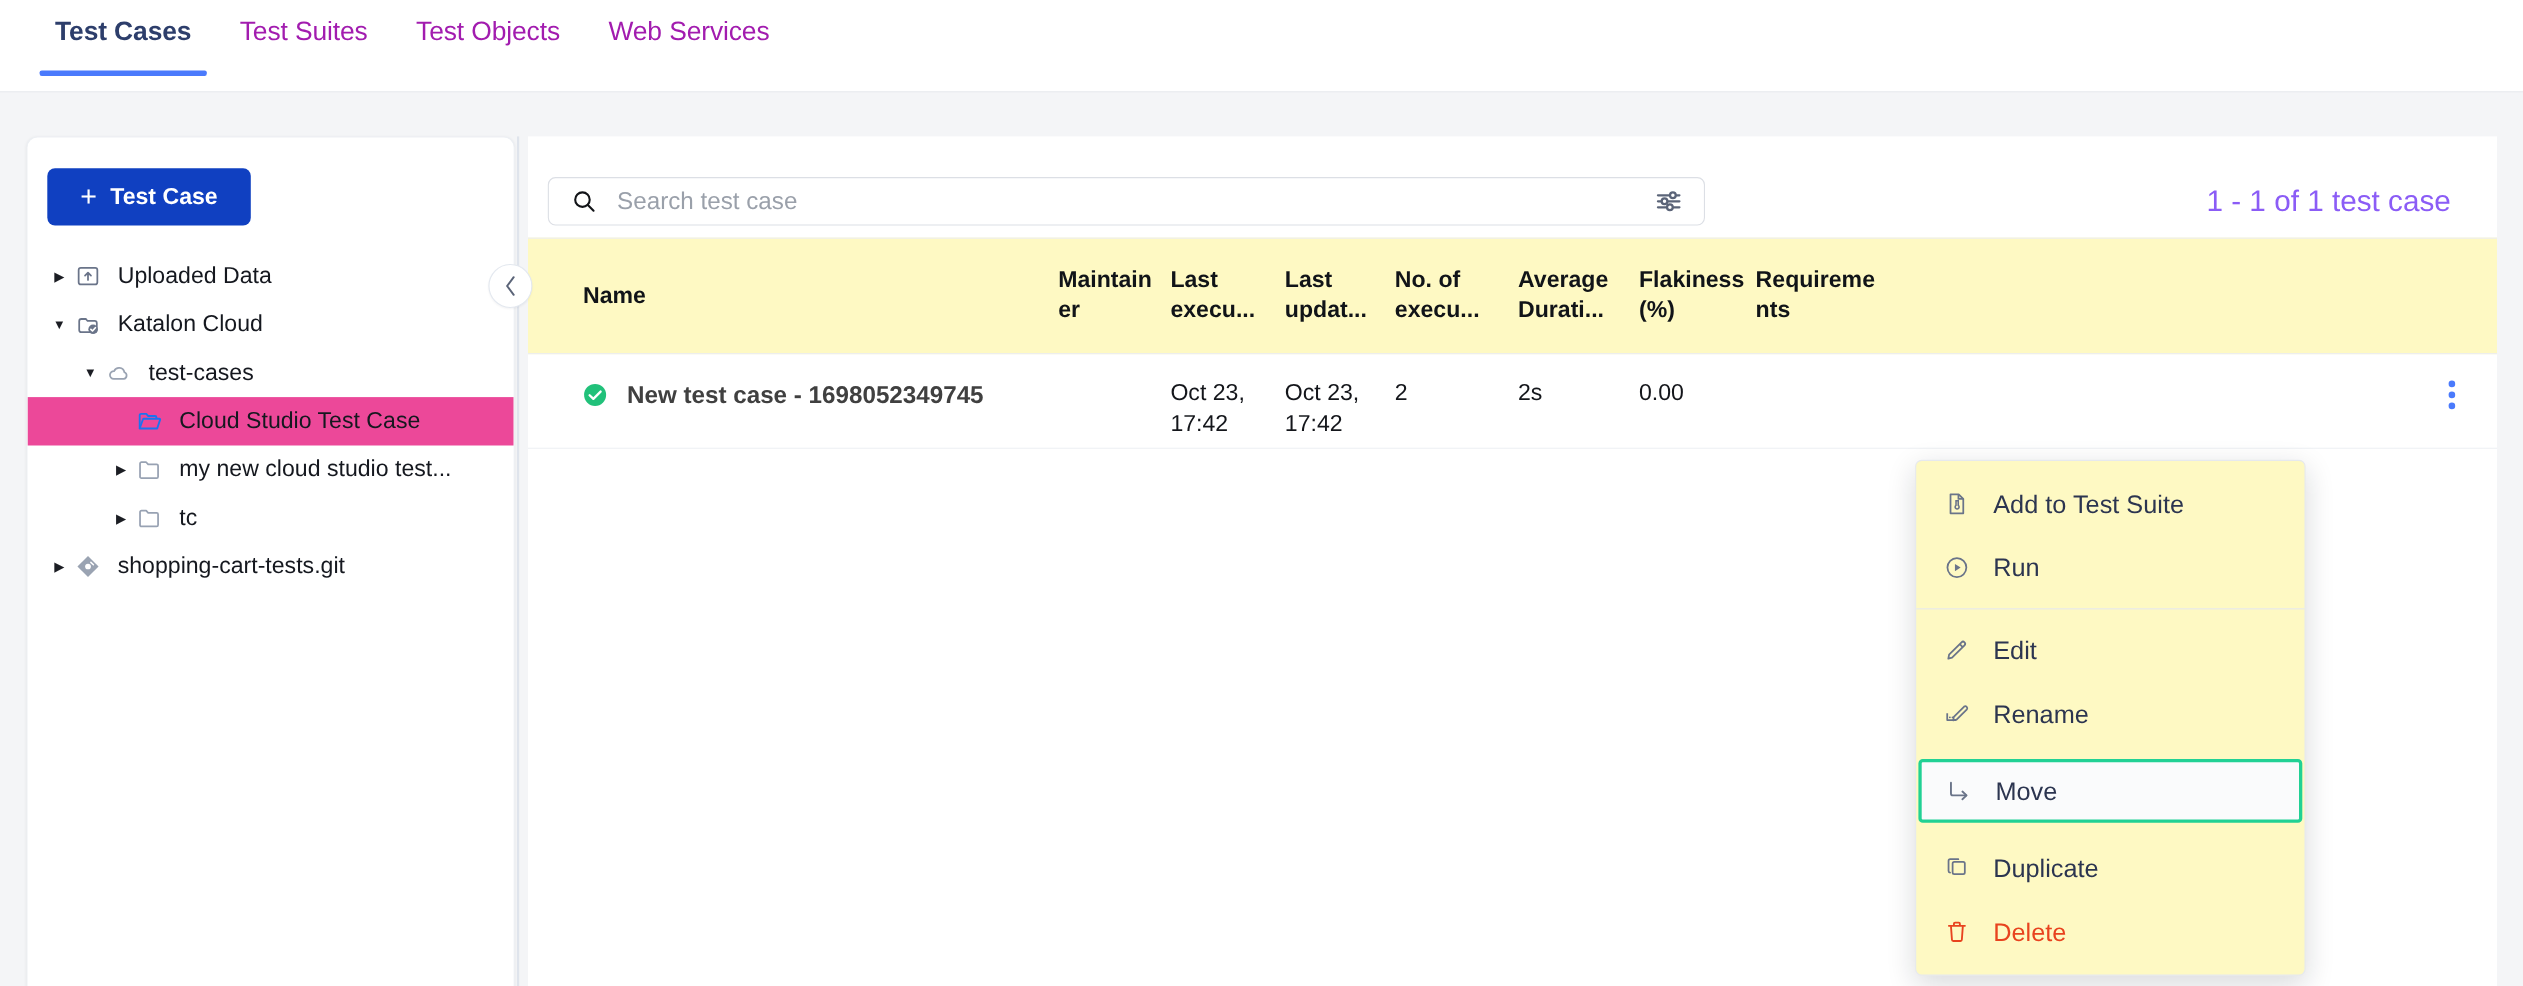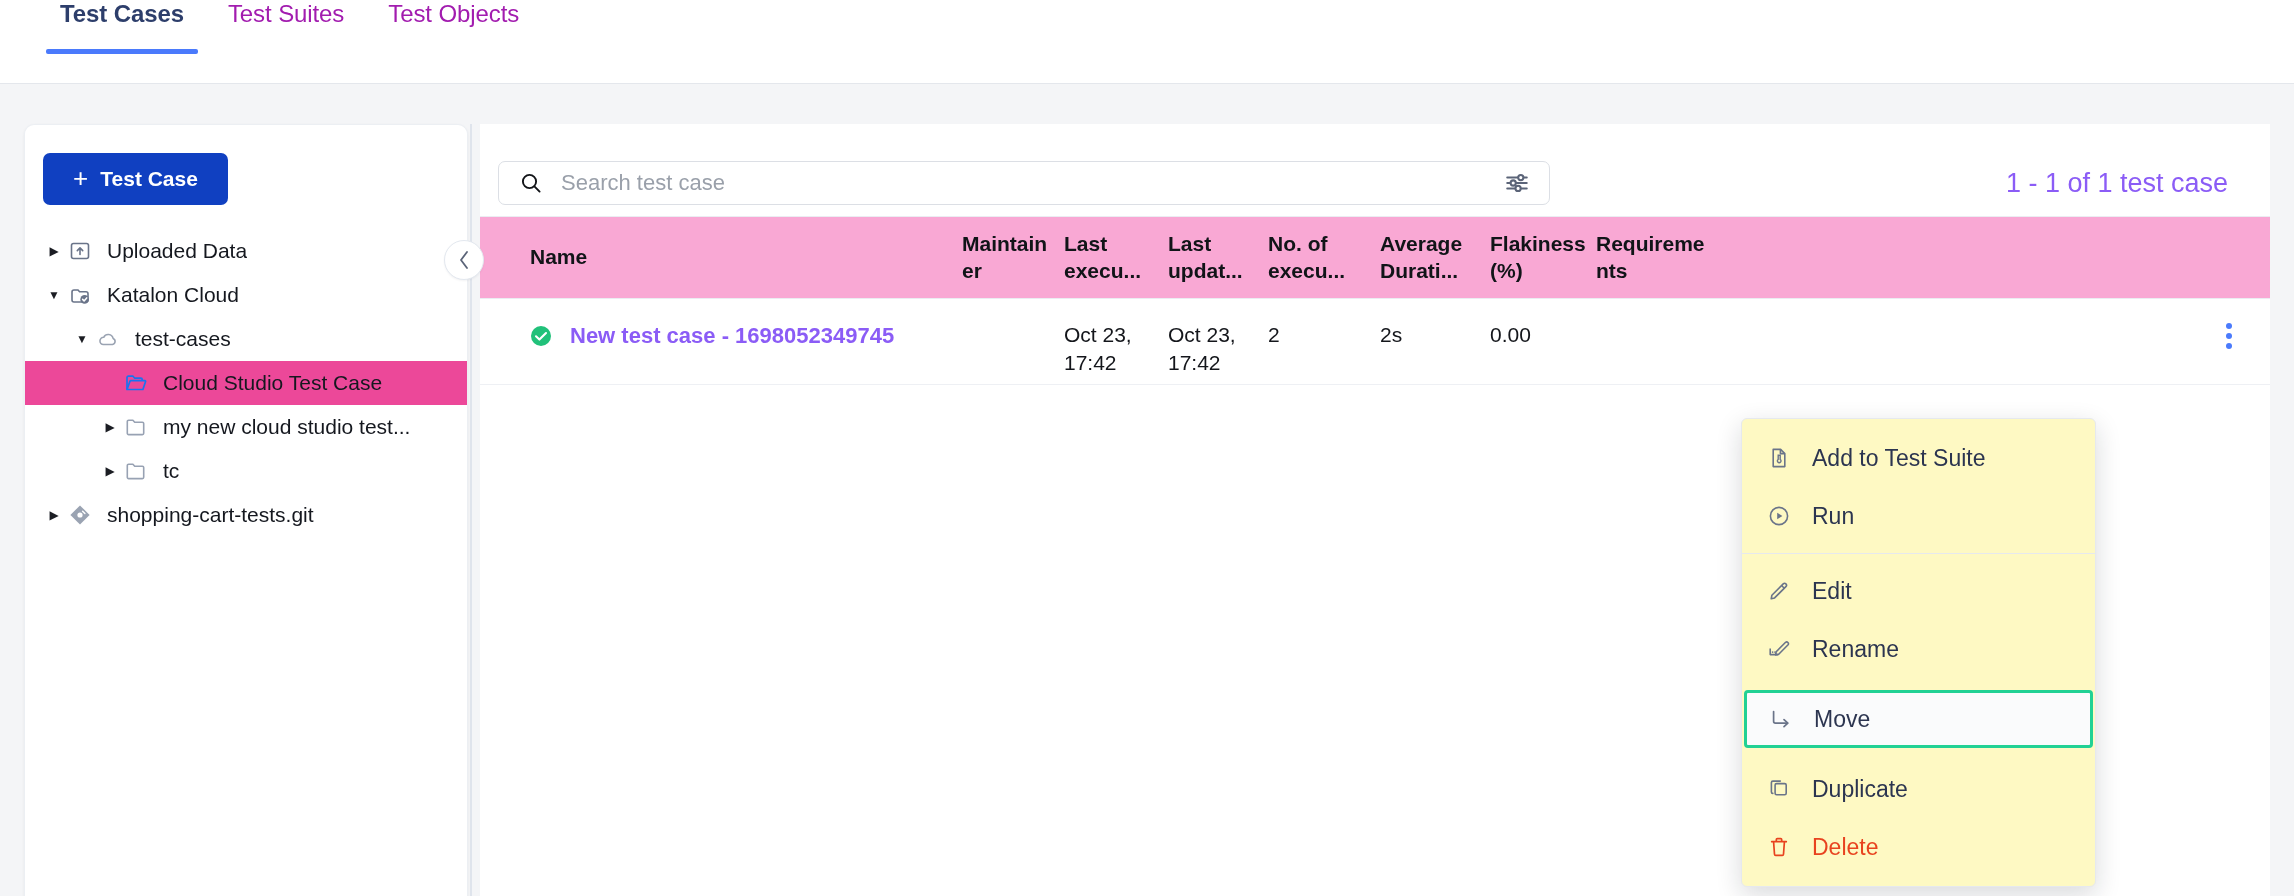--- a/index.html
+++ b/index.html
@@ -10,21 +10,21 @@
     overflow: hidden;
   }
 
   
   .topbar {
     position: absolute; top: 0; left: 0;
     width: 2294px; height: 84px;
     background: #ffffff;
     border-bottom: 1px solid #e4e7ec;
   }
-  .tabs { display: flex; align-items: flex-start; height: 84px; padding-left: 38px; }
+  .tabs { display: flex; align-items: center; height: 84px; padding-left: 28px; }
   .tab {
     position: relative;
     font-size: 24px;
     color: #a21caf;
     padding: 0 22px 26px 22px;
     cursor: pointer;
     white-space: nowrap;
     letter-spacing: -0.1px;
   }
   .tab.active { color: #2d3e6b; font-weight: 700; }
@@ -149,24 +149,24 @@
     margin-left: auto;
     font-size: 27px;
     color: #8b5cf6;
     white-space: nowrap;
   }
 
   
   .table { width: 1790px; }
   .thead {
     display: flex;
-    background: #f9a8d4;
+    background: #fef9c3;
     border-top: 1px solid #ebedf2;
     border-bottom: 1px solid #ebedf2;
-    height: 83px;
+    height: 106px;
     align-items: center;
   }
   .th {
     font-size: 21px;
     font-weight: 700;
     color: #111418;
     line-height: 1.28;
     padding: 0 4px;
     white-space: normal;
     word-break: break-word;
@@ -191,21 +191,21 @@
   .c-lastex { flex: 0 0 104px; }
   .c-lastup { flex: 0 0 100px; }
   .c-noex   { flex: 0 0 112px; }
   .c-avg    { flex: 0 0 110px; }
   .c-flaky  { flex: 0 0 106px; }
   .c-req    { flex: 0 0 120px; }
   .c-act    { flex: 1; }
 
   .name-cell { display: flex; align-items: center; gap: 18px; }
   .status-dot { flex: 0 0 22px; width: 22px; height: 22px; display: flex; align-items: center; justify-content: center; }
-  .tc-link { color: #8b5cf6; font-size: 22px; font-weight: 700; cursor: pointer; white-space: nowrap; }
+  .tc-link { color: #404040; font-size: 22px; font-weight: 700; cursor: pointer; white-space: nowrap; }
 
   .kebab {
     position: absolute;
     right: 28px; top: 22px;
     width: 26px; height: 30px;
     display: flex; flex-direction: column; align-items: center; justify-content: center;
     gap: 4px;
     cursor: pointer;
   }
   .kebab i { width: 6px; height: 6px; border-radius: 50%; background: #4a7afc; display: block; }
@@ -245,20 +245,21 @@
   .ctx-item.danger .cicon { color: #e8431f; }
 </style>
 </head>
 <body>
 
 <div class="topbar">
   <div class="tabs" id="tab-list">
       <div class="tab active"><span>Test Cases</span></div>
       <div class="tab"><span>Test Suites</span></div>
       <div class="tab"><span>Test Objects</span></div>
+      <div class="tab"><span>Web Services</span></div>
     </div>
 </div>
 
 <div class="sidebar">
   <button class="new-tc-btn">
     <span class="plus">+</span>
     <span>Test Case</span>
   </button>
   <div class="tree" id="file-tree">
       <div class="tree-node" style="padding-left: 18px;">

